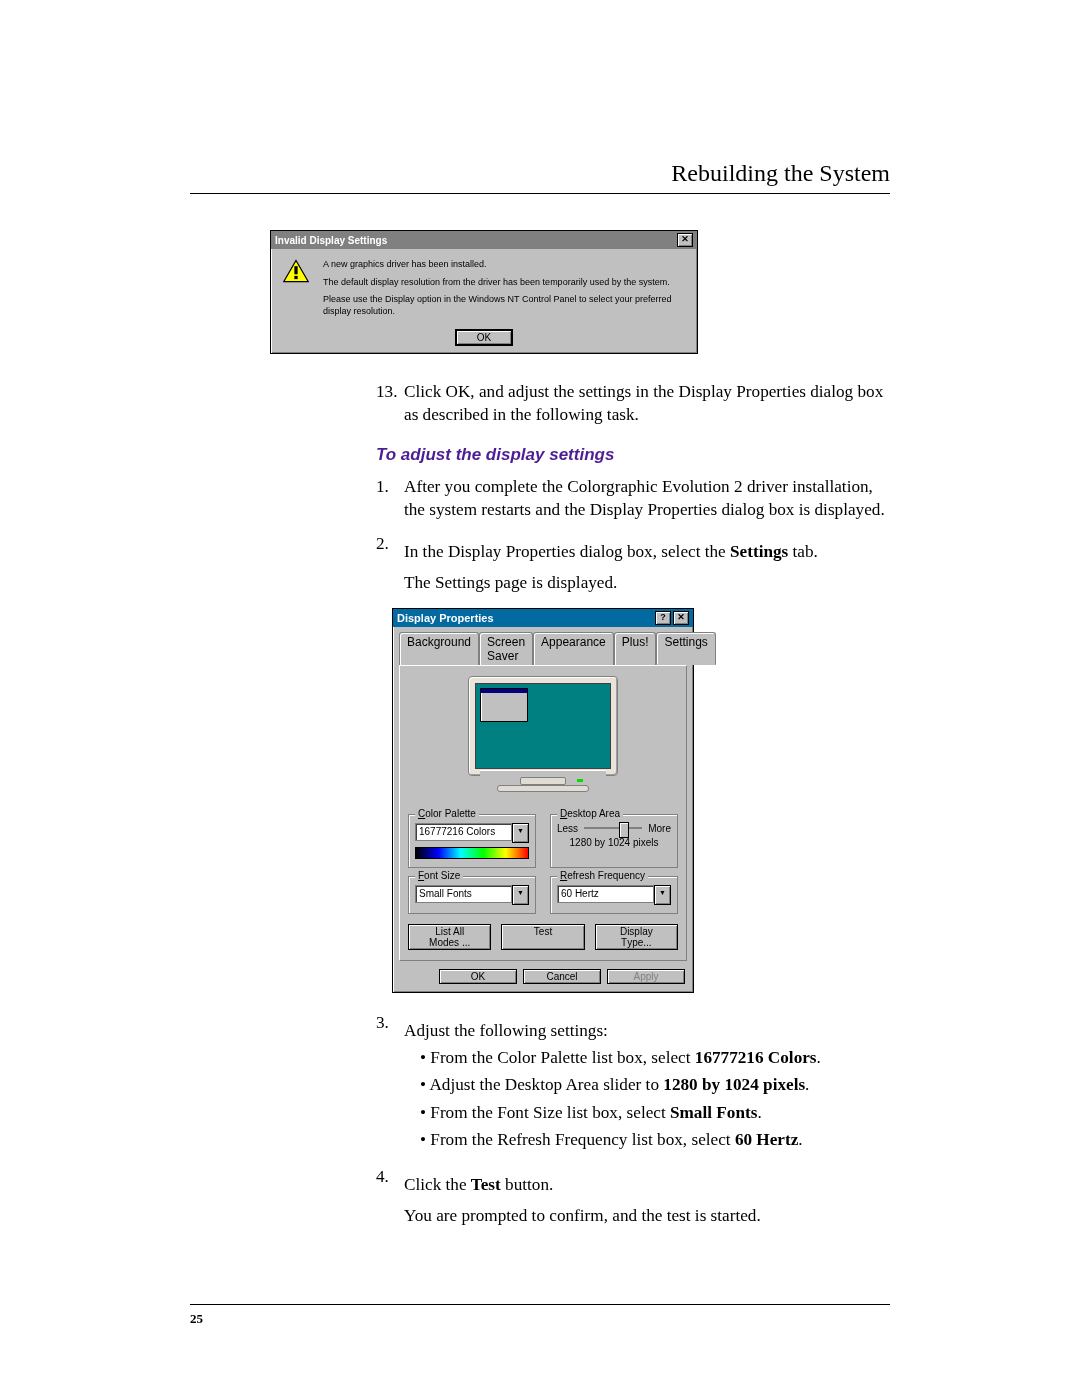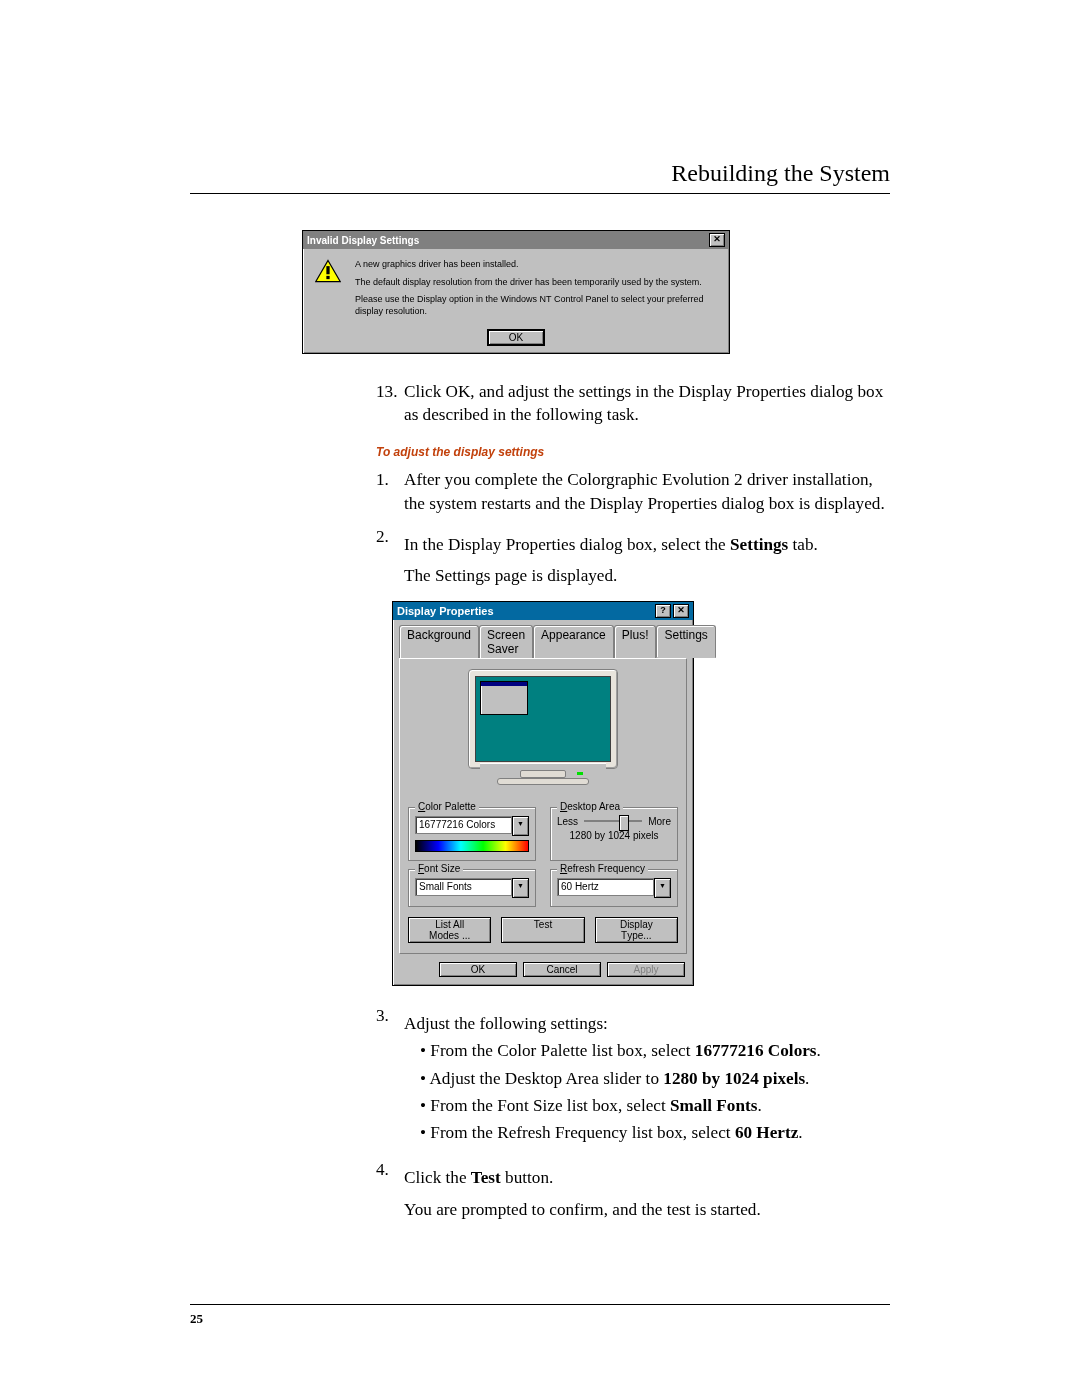--- a/index.html
+++ b/index.html
@@ -23,21 +23,21 @@
     margin-bottom: 6px;
   }
   .rule {
     border-top: 1px solid #000;
     margin-bottom: 36px;
   }
 
   
   .msgbox {
     width: 426px;
-    margin-left: 112px;
+    margin-left: 80px;
     background: #c0c0c0;
     border: 1px solid #000;
     box-shadow: inset 1px 1px 0 #fff, inset -1px -1px 0 #808080;
     font-family: 'MS Sans Serif', Tahoma, Arial, sans-serif;
     font-size: 9px;
   }
   .msgbox-title {
     background: #808080;
     color: #fff;
     padding: 2px 4px;
@@ -95,24 +95,24 @@
     line-height: 1.35;
   }
   .body-text ol { margin: 0; padding: 0; list-style: none; }
   .li { display: flex; margin-bottom: 10px; }
   .li .num { width: 28px; flex: 0 0 auto; }
   .li .txt { flex: 1; }
   .li .txt p { margin: 8px 0 4px 0; }
   .subhead {
     font-style: italic;
     font-weight: bold;
-    font-size: 12px;
+    font-size: 17px;
     margin: 18px 0 8px 0;
     font-family: Helvetica, Arial, sans-serif;
-    color: #c2410c;
+    color: #4c1d95;
   }
   .body-text ul { margin: 2px 0 0 0; padding-left: 16px; list-style: none; }
   .body-text ul li::before { content: "• "; }
   .body-text ul li { margin-bottom: 4px; }
   .b { font-weight: bold; }
 
   
   .dp {
     width: 300px;
     margin-left: 202px;

